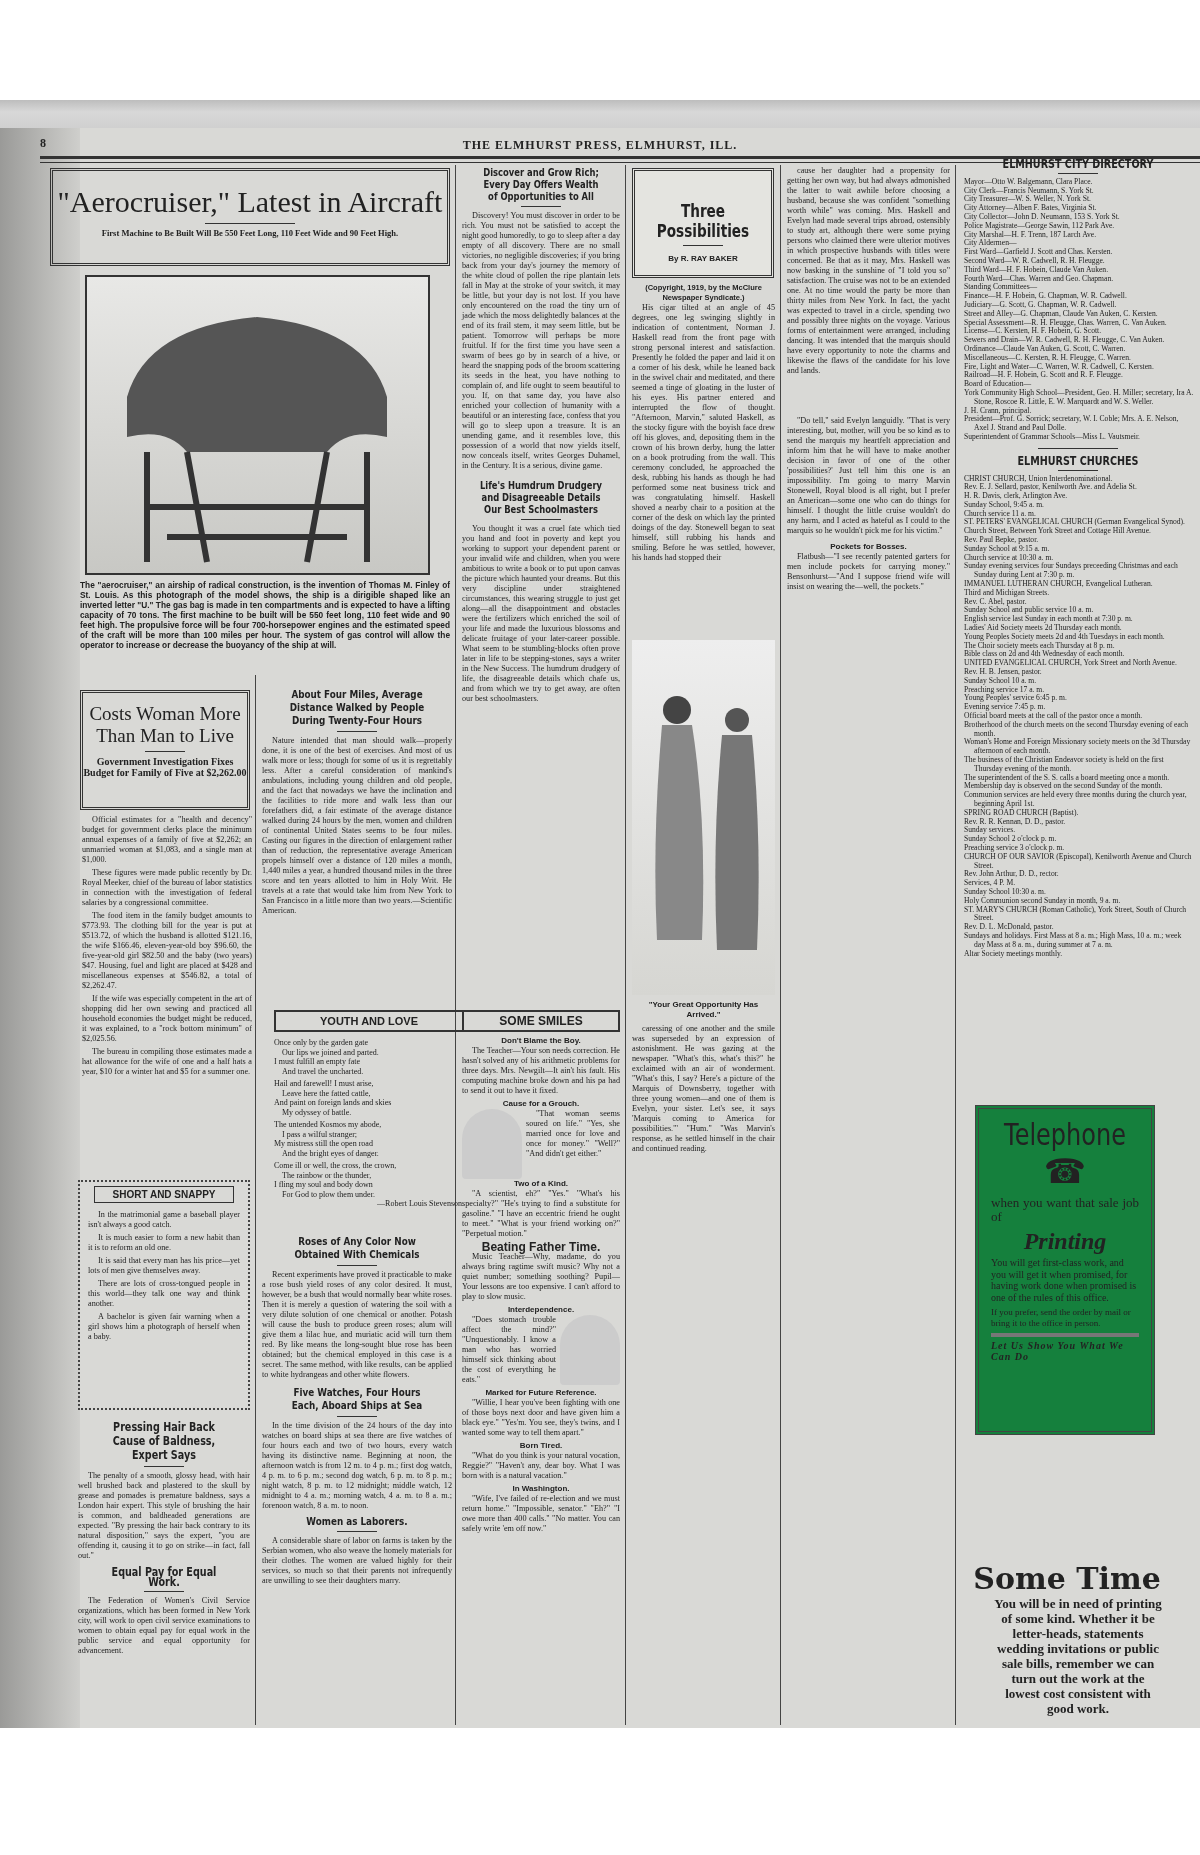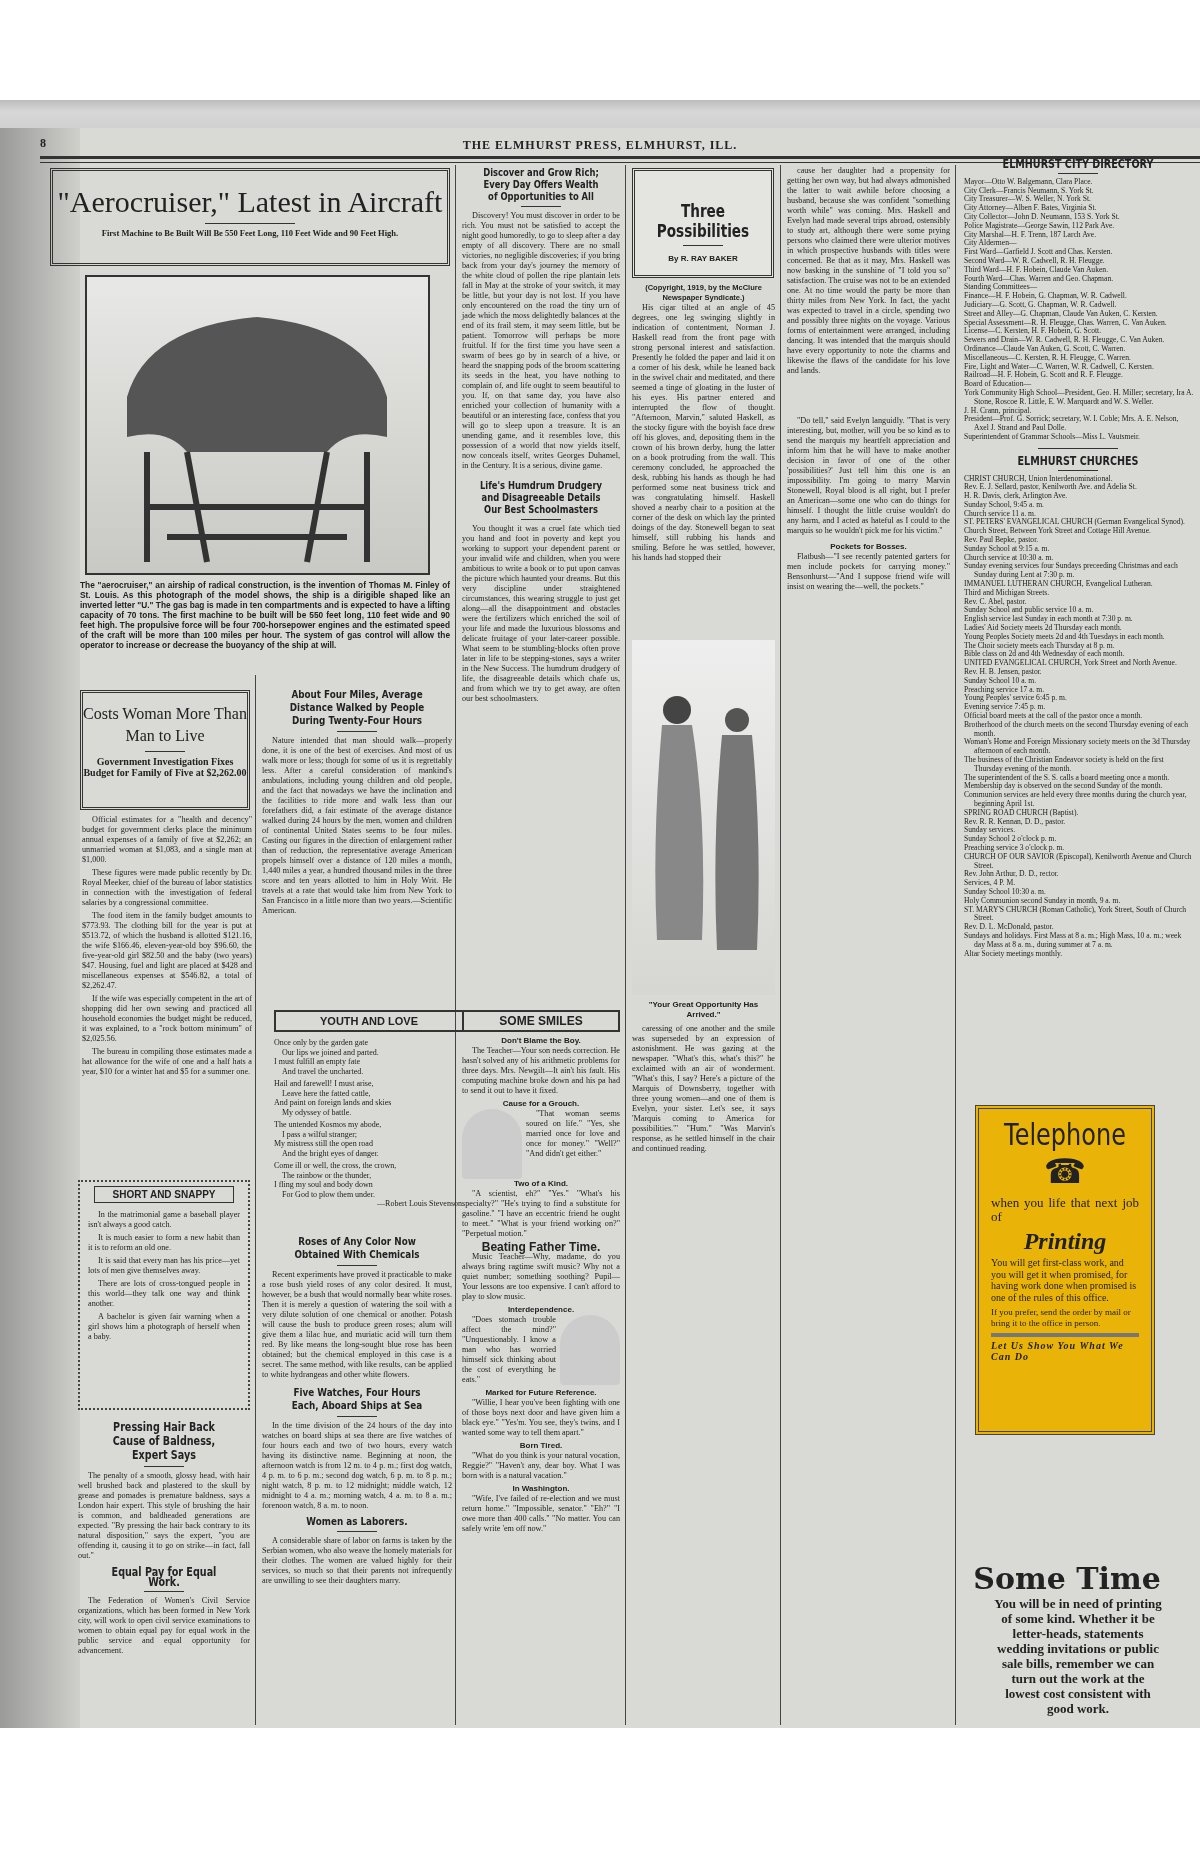--- a/index.html
+++ b/index.html
@@ -14,21 +14,21 @@
   .rule{position:absolute;left:40px;width:1160px;background:#333;}
   .col{position:absolute;font-size:8.2px;line-height:10px;text-align:justify;}
   .vline{position:absolute;width:1px;background:#444;}
   .box{position:absolute;border:3px double #333;box-sizing:border-box;}
   .hed{font-family:"Liberation Sans",sans-serif;font-weight:bold;text-align:center;}
   .cond{font-family:"DejaVu Sans",sans-serif;font-weight:bold;transform:scaleX(.8);}
   p{margin:0 0 3px 0;text-indent:10px;}
   .shortrule{width:40px;height:1px;background:#333;margin:4px auto;}
   .illus{position:absolute;background:#bbb;border:2px solid #333;box-sizing:border-box;}
   .dir-item{padding-left:12px;text-indent:-10px;margin:0;}
-  .ad-box{position:absolute;border:4px double #444;background:#eab308;box-sizing:border-box;}
+  .ad-box{position:absolute;border:4px double #444;background:#15803d;box-sizing:border-box;}
 </style>
 </head>
 <body>
 
 <div class="scan-top"></div>
 <div class="scan-strip"></div>
 <div class="page"></div>
 <div class="bottom-white"></div>
 
 <div class="pagenum">8</div>
@@ -49,21 +49,21 @@
 </div>
 <div class="illus" style="left:85px;top:275px;width:345px;height:300px;background:linear-gradient(#e8e8e6,#c8c8c4);">
   <svg width="341" height="296" viewBox="0 0 341 296">
     <path d="M40 120 Q 60 50 170 40 Q 280 50 300 120 L 300 160 Q 260 150 240 175 L 100 175 Q 80 150 40 160 Z" fill="#555"></path>
     <path d="M60 175 L60 285 M280 175 L280 285 M100 175 L120 285 M240 175 L220 285 M60 230 L280 230 M80 260 L260 260" stroke="#333" stroke-width="6" fill="none"></path>
   </svg>
 </div>
 <div class="col" style="left:80px;top:580px;width:370px;font-family:'Liberation Sans',sans-serif;font-weight:bold;font-size:8.3px;">The "aerocruiser," an airship of radical construction, is the invention of Thomas M. Finley of St. Louis. As this photograph of the model shows, the ship is a dirigible shaped like an inverted letter "U." The gas bag is made in ten compartments and is expected to have a lifting capacity of 70 tons. The first machine to be built will be 550 feet long, 110 feet wide and 90 feet high. The propulsive force will be four 700-horsepower engines and the estimated speed of the craft will be more than 100 miles per hour. The system of gas control will allow the operator to increase or decrease the buoyancy of the ship at will.</div>
 
 <div class="box" style="left:80px;top:690px;width:170px;height:120px;">
-  <div class="hed" style="font-family:'Liberation Serif',serif;font-weight:normal;font-size:16px;line-height:22px;margin-top:10px;">Costs Woman More Than Man to Live</div>
+  <div class="hed" style="font-family:'Liberation Serif',serif;font-weight:normal;font-size:19px;line-height:22px;margin-top:10px;">Costs Woman More Than Man to Live</div>
   <div class="shortrule"></div>
   <div class="hed" style="font-family:'Liberation Serif',serif;font-size:10px;">Government Investigation Fixes Budget for Family of Five at $2,262.00</div>
 </div>
 <div class="col" style="left:82px;top:815px;width:170px;">
   <p>Official estimates for a "health and decency" budget for government clerks place the minimum annual expenses of a family of five at $2,262; an unmarried woman at $1,083, and a single man at $1,000.</p>
   <p>These figures were made public recently by Dr. Royal Meeker, chief of the bureau of labor statistics in connection with the investigation of federal salaries by a congressional committee.</p>
   <p>The food item in the family budget amounts to $773.93. The clothing bill for the year is put at $513.72, of which the husband is allotted $121.16, the wife $166.46, eleven-year-old boy $96.60, the five-year-old girl $82.50 and the baby (two years) $47. Housing, fuel and light are placed at $428 and miscellaneous expenses at $546.82, a total of $2,262.47.</p>
   <p>If the wife was especially competent in the art of shopping did her own sewing and practiced all household economies the budget might be reduced, it was explained, to a "rock bottom minimum" of $2,025.56.</p>
   <p>The bureau in compiling those estimates made a hat allowance for the wife of one and a half hats a year, $10 for a winter hat and $5 for a summer one.</p>
 </div>
@@ -275,21 +275,21 @@
       <div class="dir-item">ST. MARY'S CHURCH (Roman Catholic), York Street, South of Church Street.</div>
       <div class="dir-item">Rev. D. L. McDonald, pastor.</div>
       <div class="dir-item">Sundays and holidays. First Mass at 8 a. m.; High Mass, 10 a. m.; week day Mass at 8 a. m., during summer at 7 a. m.</div>
       <div class="dir-item">Altar Society meetings monthly.</div>
     </div>
 </div>
 
 <div class="ad-box" style="left:975px;top:1105px;width:180px;height:330px;">
   <div class="hed cond" style="font-size:30px;font-weight:normal;margin-top:8px;">Telephone</div>
   <div style="text-align:center;font-size:34px;line-height:40px;">☎</div>
-  <div style="padding:4px 12px;font-size:13px;line-height:14px;text-align:justify;">when you life that next job of</div>
+  <div style="padding:4px 12px;font-size:13px;line-height:14px;text-align:justify;">when you want that sale job of</div>
   <div style="font-size:24px;font-style:italic;font-weight:bold;text-align:center;">Printing</div>
   <div style="padding:2px 12px;font-size:10px;line-height:11.5px;">You will get first-class work, and you will get it when promised, for having work done when promised is one of the rules of this office.</div>
   <div style="padding:2px 12px;font-size:9px;line-height:10.5px;">If you prefer, send the order by mail or bring it to the office in person.</div>
   <div style="margin:3px 12px;height:4px;background:#777;"></div>
   <div style="padding:0 12px;font-size:10px;font-style:italic;font-weight:bold;letter-spacing:1px;">Let Us Show You What We Can Do</div>
 </div>
 
 <div class="col" style="left:972px;top:1562px;width:190px;font-size:13px;line-height:15px;text-align:center;">
   <div style="font-family:'DejaVu Serif',serif;font-weight:bold;font-size:30px;line-height:34px;">Some Time</div>
   <div style="padding-left:22px;font-weight:bold;">You will be in need of printing of some kind. Whether it be letter-heads, statements wedding invitations or public sale bills, remember we can turn out the work at the lowest cost consistent with good work.</div>

